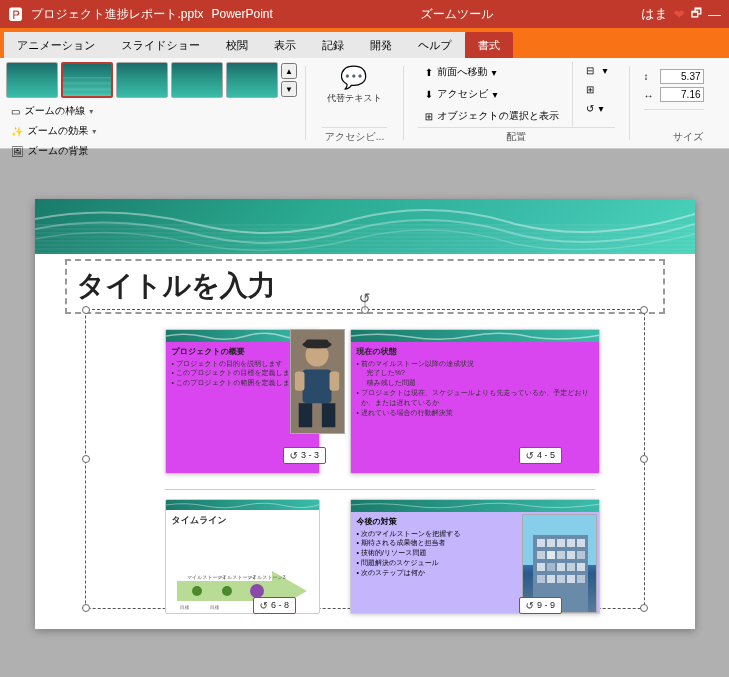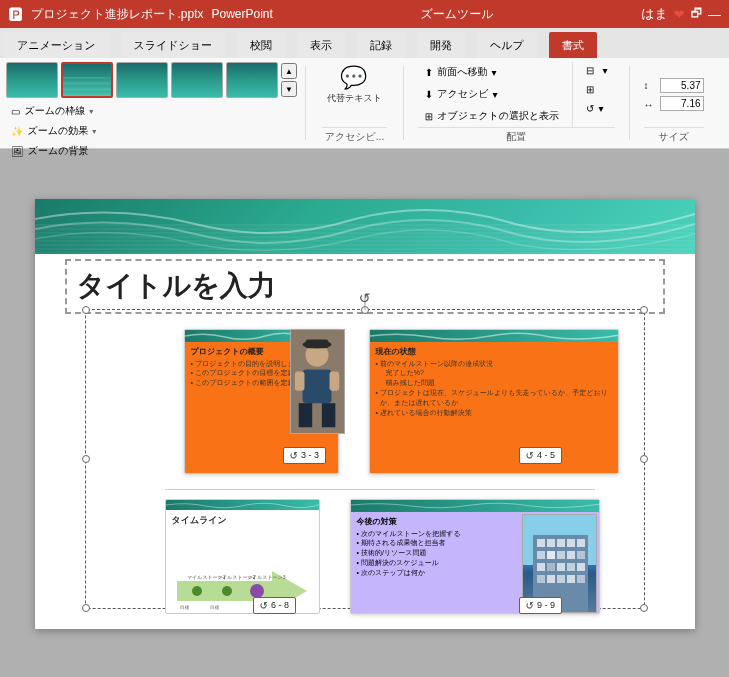--- a/index.html
+++ b/index.html
@@ -19,25 +19,24 @@
     .title-bar-center { font-size: 12px; display: flex; align-items: center; gap: 12px; }
     .title-right-controls { display: flex; gap: 6px; align-items: center; font-size: 13px; }
 
     
     .ribbon {
       background: #f8f8f8;
       border-bottom: 1px solid #ccc;
     }
     .ribbon-tabs {
       display: flex;
-      background: #e5e5e5;
+      background: #f97316;
       height: 30px;
       align-items: flex-end;
       padding-left: 4px;
-      gap: 12px;
     }
     .ribbon-tab {
       padding: 4px 12px;
       font-size: 11px;
       cursor: pointer;
       background: #e8e8e8;
       border: 1px solid transparent;
       border-bottom: none;
       height: 26px;
       display: flex;
@@ -185,26 +184,25 @@
       width: 8px;
       height: 8px;
       border: 1.5px solid #666;
       background: white;
       border-radius: 50%;
     }
 
     
     .zoom-card {
       position: absolute;
-      background: #f97316;
+      background: #d946ef;
       border: 1px solid #ccc;
       border-radius: 2px;
       box-shadow: 0 1px 4px rgba(0,0,0,0.2);
       overflow: hidden;
-      margin-left: 19px;
     }
     .zoom-card-header {
       background: linear-gradient(to right, #1a7a6a, #3abcaa);
       height: 12px;
     }
     .zoom-card-body {
       padding: 4px 6px;
       font-size: 7px;
       color: #333;
       line-height: 1.4;
@@ -430,21 +428,21 @@
       <div style="display:flex; flex-direction:column; gap:3px; flex:1; justify-content:center;">
         <div class="size-input">
           <span style="font-size:10px; width:14px;">↕</span>
           <input type="text" value="5.37" style="width: 44px; font-size: 10px; border: 1px solid rgb(170, 170, 170); padding: 1px 2px;">
         </div>
         <div class="size-input">
           <span style="font-size:10px; width:14px;">↔</span>
           <input type="text" value="7.16" style="width: 44px; font-size: 10px; border: 1px solid rgb(170, 170, 170); padding: 1px 2px;">
         </div>
       </div>
-      <div style="margin-top:auto; font-size:10px; color:#555; text-align:center; border-top:1px solid #ddd; padding-top:2px;">サイズ</div>
+      <div style="margin-top:auto; font-size:10px; color:#555; text-align:right; border-top:1px solid #ddd; padding-top:20px;">サイズ</div>
     </div>
   </div>
 </div>
 
 <div class="slide-area">
   <div class="slide">
 
     <div class="slide-header-deco">
 
       <svg width="660" height="55" style="position:absolute;top:0;left:0;">

